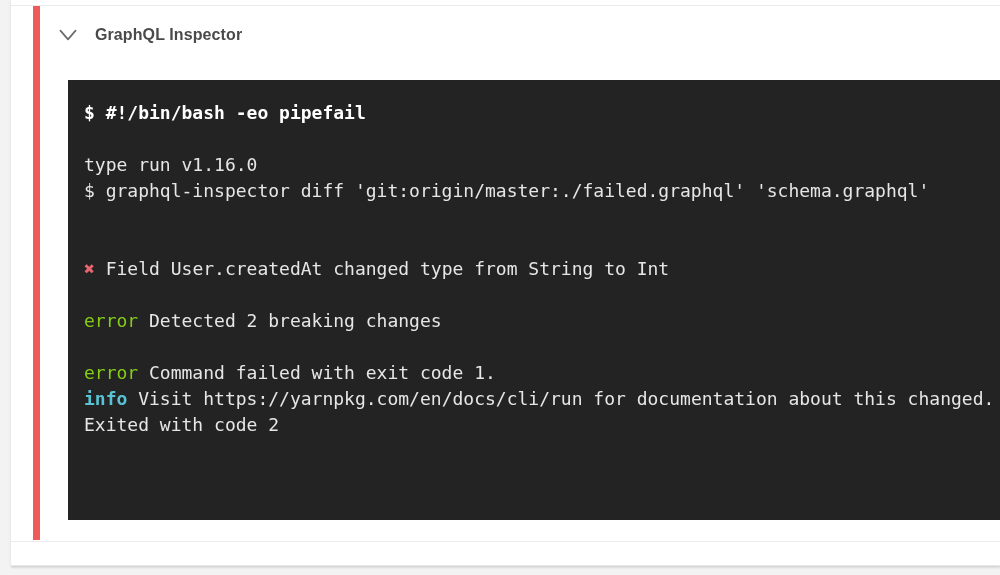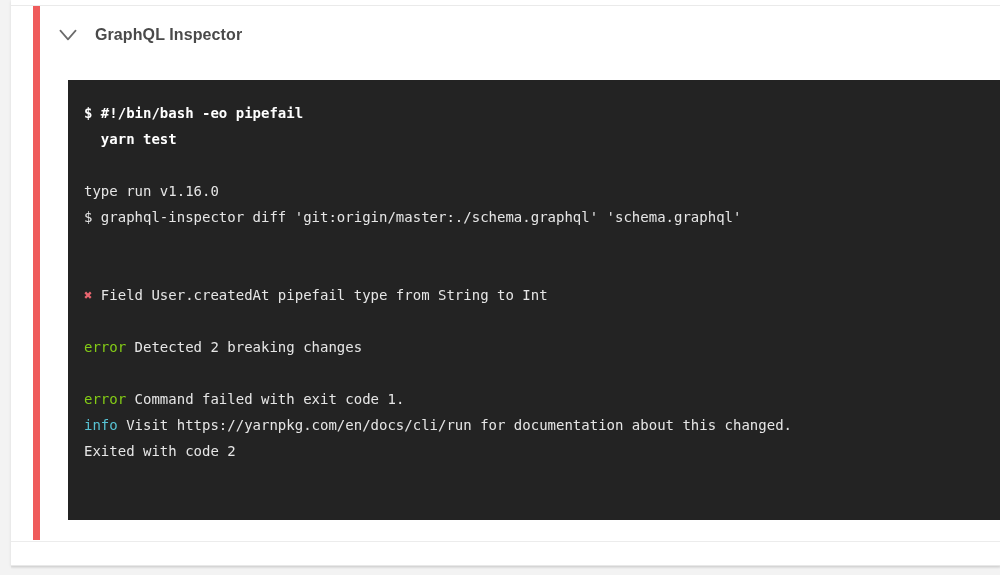--- a/index.html
+++ b/index.html
@@ -101,30 +101,30 @@
     top: 80px;
     width: 932px;
     height: 440px;
     background: #232323;
     overflow: hidden;
     box-sizing: border-box;
     padding: 20px 0 0 16px;
   }
   .term-line {
     font-family: "DejaVu Sans Mono", "Liberation Mono", monospace;
-    font-size: 14px;
+    font-size: 18px;
     line-height: 26px;
     color: #e6e6e6;
     white-space: pre;
     letter-spacing: 0px;
   }
   .term-line.bold { font-weight: bold; color: #ffffff; }
   .term-line.blank { color: transparent; }
   .tok-error { color: #84cc16; }
-  .tok-info  { color: #58c3d4; }
+  .tok-info  { color: #58c3d4; font-weight: bold; }
   .tok-x     { color: #e8656f; font-weight: bold; }
 </style>
 </head>
 <body>
 
 <div class="page">
 
   <div class="card"></div>
   <div class="card-shadow-bottom"></div>
 
@@ -137,27 +137,26 @@
       <path d="M5 8 L12 16 L19 8" stroke="#6b6b6b" stroke-width="1.6" stroke-linecap="round" stroke-linejoin="round"></path>
     </svg>
     <span class="step-title">GraphQL Inspector</span>
   </div>
 
   <div class="bottom-divider"></div>
 
   <div class="terminal">
     <div id="terminal-lines">
         <div class="term-line bold" id="cmd-shebang">$ #!/bin/bash -eo pipefail</div>
-        <div class="term-line bold" id="cmd-yarn-test">  yarn test</div>
         <div class="term-line blank" id="spacer-1"> </div>
         <div class="term-line" id="yarn-version">type run v1.16.0</div>
-        <div class="term-line" id="cmd-inspector-diff">$ graphql-inspector diff 'git:origin/master:./schema.graphql' 'schema.graphql'</div>
+        <div class="term-line" id="cmd-inspector-diff">$ graphql-inspector diff 'git:origin/master:./failed.graphql' 'schema.graphql'</div>
         <div class="term-line blank" id="spacer-2"> </div>
         <div class="term-line blank" id="spacer-3"> </div>
-        <div class="term-line" id="change-2"><span class="tok-x">✖</span><span> Field User.createdAt pipefail type from String to Int</span></div>
+        <div class="term-line" id="change-2"><span class="tok-x">✖</span><span> Field User.createdAt changed type from String to Int</span></div>
         <div class="term-line blank" id="spacer-4"> </div>
         <div class="term-line" id="error-breaking"><span class="tok-error">error</span><span> Detected 2 breaking changes</span></div>
         <div class="term-line blank" id="spacer-5"> </div>
         <div class="term-line" id="error-exit"><span class="tok-error">error</span><span> Command failed with exit code 1.</span></div>
         <div class="term-line" id="info-visit"><span class="tok-info">info</span><span> Visit https://yarnpkg.com/en/docs/cli/run for documentation about this changed.</span></div>
         <div class="term-line" id="exited">Exited with code 2</div>
       </div>
   </div>
 
 </div>

